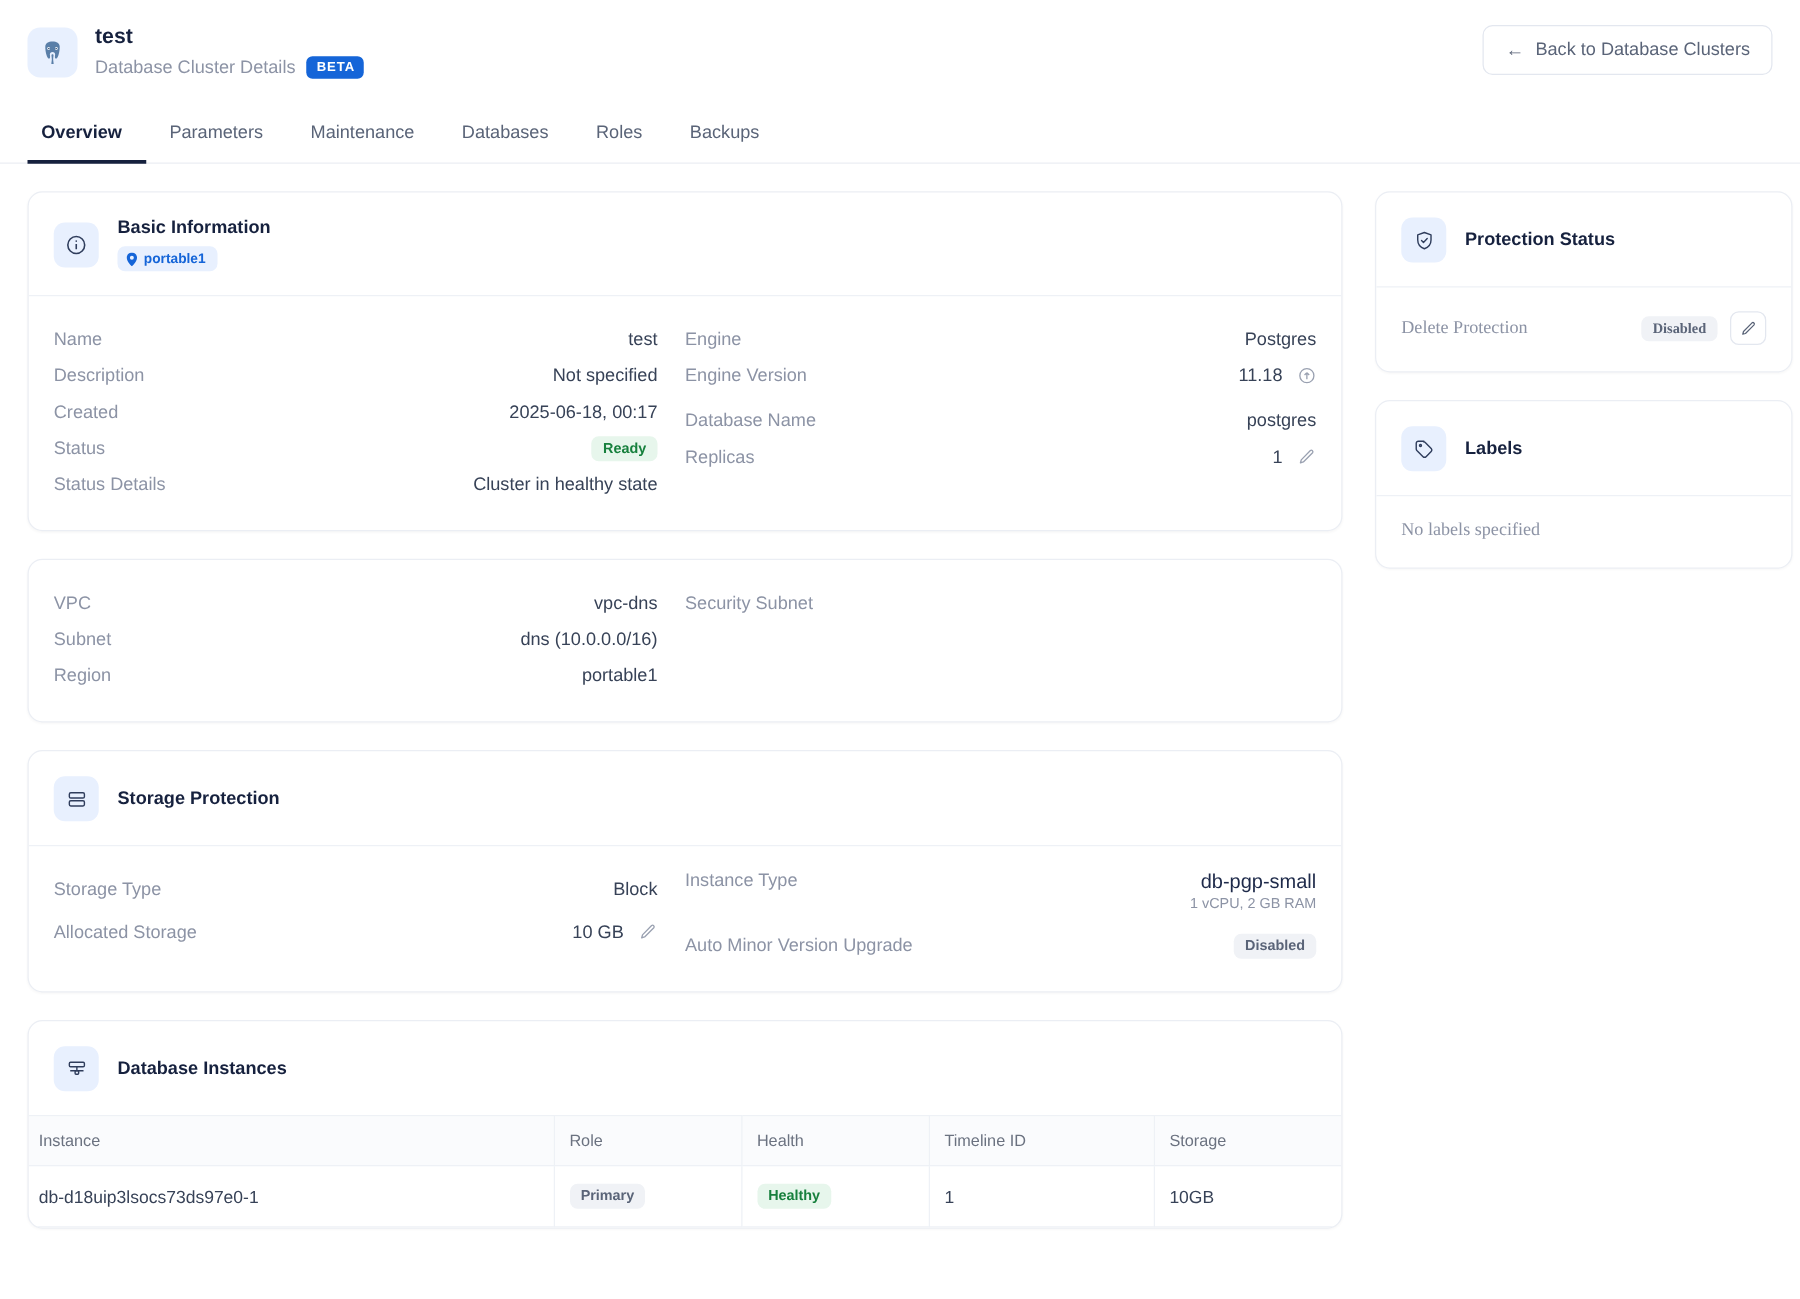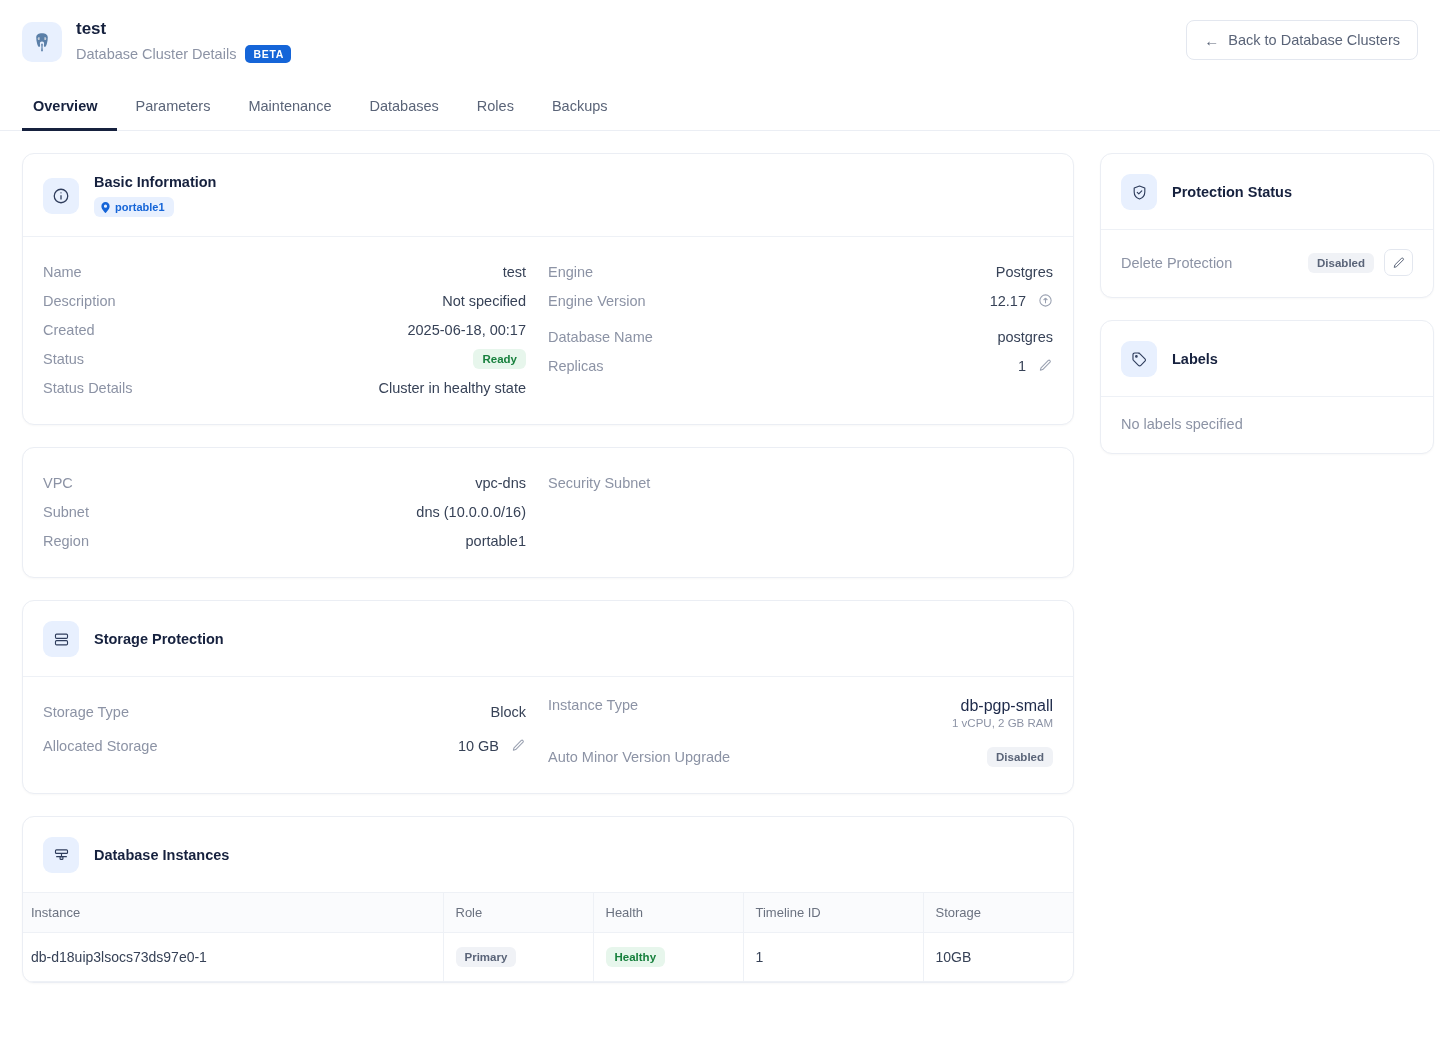--- a/index.html
+++ b/index.html
@@ -121,21 +121,21 @@
   table.inst-table td {
     font-size: 14px; color: #374257; padding: 14px 12px;
     border-bottom: 1px solid #eef1f6; border-right: 1px solid #eef1f6;
   }
   table.inst-table td:last-child { border-right: none; }
   .c-instance { width: 420px; padding-left: 8px !important; }
   .c-role { width: 150px; }
   .c-health { width: 150px; }
   .c-timeline { width: 180px; }
 
-  .side-body { padding: 19px 20px 21px 20px; }
+  .side-body { padding: 19px 20px 21px 20px; font-family: Liberation Serif, serif; }
   .side-row { display: flex; align-items: center; justify-content: space-between; }
   .side-label { font-size: 14.5px; color: #8c93a5; }
   .side-ctrls { display: flex; align-items: center; gap: 10px; }
   .empty-text { font-size: 14.5px; color: #8c93a5; }
 </style>
 </head>
 <body>
 
 <div class="page-header">
   <div class="header-left">
@@ -230,21 +230,21 @@
           <div class="col-half right">
             <div class="kv">
               <span class="kv-label">Engine</span>
               <span class="kv-value">
                   <span class="val-text">Postgres</span>
                 </span>
             </div>
             <div class="kv">
               <span class="kv-label">Engine Version</span>
               <span class="kv-value">
-                <span class="val-text">12.17</span>
+                <span class="val-text">11.18</span>
                 <button class="icon-btn-plain">
                   <svg width="15" height="15" viewBox="0 0 24 24" fill="none" stroke="#9aa1b1" stroke-width="1.7">
                     <circle cx="12" cy="12" r="9"></circle>
                     <path d="M12 16.5V8.2M12 8.2l-3 3M12 8.2l3 3"></path>
                   </svg>
                 </button>
               </span>
             </div>
             <div class="kv" style="margin-top:7px">
               <span class="kv-label">Database Name</span>

